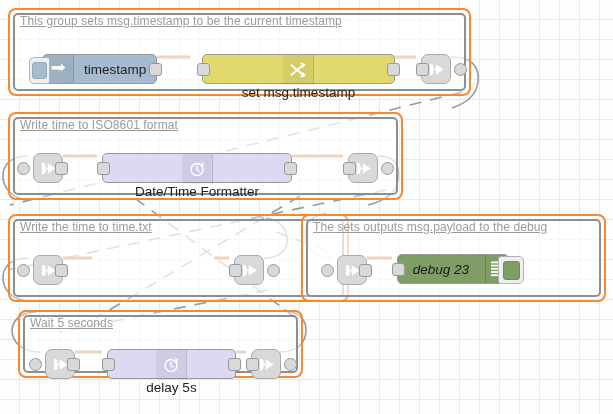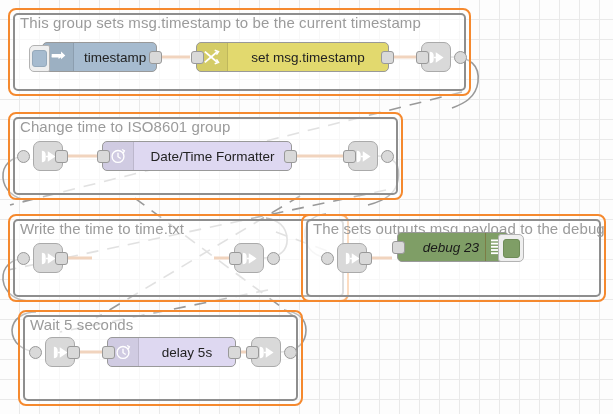--- a/index.html
+++ b/index.html
@@ -27,52 +27,54 @@
   }
   .group-inner{
     position:absolute;left:3px;top:3px;right:3px;bottom:3px;
     border:2px solid #8e8e8e;
     border-radius:5px;
     box-sizing:border-box;
     background:rgba(255,255,255,0.55);
   }
   .group-label{
     position:absolute;left:10px;top:4px;
-    font-size:15px;color:#9b9b9b;
+    font-size:12px;color:#9b9b9b;
     white-space:nowrap;
     letter-spacing:0.1px;
+    text-decoration:underline;
   }
   
   svg.wires{position:absolute;left:0;top:0;width:613px;height:414px;overflow:visible;pointer-events:none;}
   
   .node{
     position:absolute;
     height:30px;
     border:1px solid #999;
     border-radius:5px;
     box-sizing:border-box;
     display:flex;align-items:center;
     box-shadow:0 0 0 0 transparent;
+    margin-top:12px;
   }
   .node .icon-box{
     width:30px;height:100%;
     display:flex;align-items:center;justify-content:center;
     border-right:1px solid rgba(0,0,0,0.10);
     border-radius:4px 0 0 4px;
     background:rgba(0,0,0,0.06);
     flex:0 0 30px;
   }
   .node .label{
     flex:1;text-align:center;
     font-size:13.5px;color:#222;
     padding:0 10px;white-space:nowrap;
   }
   .node.inject{background:#a6bbcf;}
   .node.change{background:#e2d96e;}
-  .node.moment{background:#ded8f1;}
+  .node.moment{background:#ded8f1;flex-direction:column;}
   .node.file{background:#cfa96c;}
   .node.debug{background:#7f9e66;}
   .node.link{
     background:#d9d9d9;border:1px solid #aaa;border-radius:7px;
     width:30px;height:30px;justify-content:center;
   }
   .node.link .icon-box{border:none;background:transparent;width:100%;border-radius:6px;}
   
   .inject-btn{
     position:absolute;left:-14px;top:2px;
@@ -178,21 +180,21 @@
     <div class="icon-box">
       <svg class="svgicon" width="17" height="17" viewBox="0 0 20 20">
         <path d="M2 6 h11 v-3 l5 4.5 -5 4.5 v-3 h-11 z" fill="#fff"></path>
         <path d="M2 14 h8 v-2.5 l4.5 4 -4.5 4 v-2.5 h-8 z" fill="#fff" transform="translate(0,-2) scale(1,0.7)"></path>
       </svg>
     </div>
     <div class="label">timestamp</div>
     <div class="port out"></div>
   </div>
 
-  <div class="node change" style="left:196px;top:42px;width:193px;">
+  <div class="node change" style="left:202px;top:42px;width:193px;flex-direction:column;">
     <div class="icon-box">
       <svg class="svgicon" width="18" height="18" viewBox="0 0 20 20">
         <path d="M2 4 L9 10 L16 16" stroke="#fff" stroke-width="2.1" fill="none"></path>
         <path d="M2 16 L9 10 L16 4" stroke="#fff" stroke-width="2.1" fill="none"></path>
         <path d="M13 2.5 L17.2 4 L15 7.4" stroke="#fff" stroke-width="1.7" fill="none"></path>
         <path d="M13 17.5 L17.2 16 L15 12.6" stroke="#fff" stroke-width="1.7" fill="none"></path>
       </svg>
     </div>
     <div class="label">set msg.timestamp</div>
     <div class="port in"></div>
@@ -205,21 +207,21 @@
         <path d="M3 4 v12 a4 4 0 0 0 4 -4 v-4 a4 4 0 0 0 -4 -4 z" fill="#fff"></path>
         <path d="M7 10 h6 M10 6 l6 4 -6 4 z" fill="#fff" stroke="#fff" stroke-width="1.6"></path>
       </svg>
     </div>
     <div class="port in"></div>
     <div class="vport out"></div>
   </div>
 
   <div class="group" style="left:8px;top:112px;width:395px;height:88px;">
     <div class="group-inner"></div>
-    <div class="group-label">Change time to ISO8601 group</div>
+    <div class="group-label">Write time to ISO8601 format</div>
   </div>
 
   <div class="node link" style="left:33px;top:141px;width:30px;">
     <div class="icon-box">
       <svg class="svgicon" width="19" height="19" viewBox="0 0 20 20">
         <path d="M3 4 v12 a4 4 0 0 0 4 -4 v-4 a4 4 0 0 0 -4 -4 z" fill="#fff"></path>
         <path d="M7 10 h6 M10 6 l6 4 -6 4 z" fill="#fff" stroke="#fff" stroke-width="1.6"></path>
       </svg>
     </div>
     <div class="vport in"></div>
@@ -287,38 +289,38 @@
     <div class="icon-box">
       <svg class="svgicon" width="19" height="19" viewBox="0 0 20 20">
         <path d="M3 4 v12 a4 4 0 0 0 4 -4 v-4 a4 4 0 0 0 -4 -4 z" fill="#fff"></path>
         <path d="M7 10 h6 M10 6 l6 4 -6 4 z" fill="#fff" stroke="#fff" stroke-width="1.6"></path>
       </svg>
     </div>
     <div class="vport in"></div>
     <div class="port out"></div>
   </div>
 
-  <div class="node debug" style="left:397px;top:232px;width:112px;">
+  <div class="node debug" style="left:397px;top:242px;width:112px;gap:10px;">
     <div class="label">debug 23</div>
     <div class="debug-stripes">
       <svg class="svgicon" width="14" height="18" viewBox="0 0 14 18">
         <rect x="1" y="1.5" width="12" height="1.8" fill="#fff"></rect>
         <rect x="1" y="4.7" width="12" height="1.8" fill="#fff"></rect>
         <rect x="1" y="7.9" width="12" height="1.8" fill="#fff"></rect>
         <rect x="1" y="11.1" width="12" height="1.8" fill="#fff"></rect>
         <rect x="1" y="14.3" width="12" height="1.8" fill="#fff"></rect>
       </svg>
     </div>
     <div class="debug-btn">
         <i></i>
       </div>
     <div class="port in"></div>
   </div>
 
-  <div class="group" style="left:18px;top:310px;width:285px;height:96px;">
+  <div class="group" style="left:18px;top:310px;width:285px;height:68px;">
     <div class="group-inner"></div>
     <div class="group-label">Wait 5 seconds</div>
   </div>
 
   <div class="node link" style="left:45px;top:337px;width:30px;">
     <div class="icon-box">
       <svg class="svgicon" width="19" height="19" viewBox="0 0 20 20">
         <path d="M3 4 v12 a4 4 0 0 0 4 -4 v-4 a4 4 0 0 0 -4 -4 z" fill="#fff"></path>
         <path d="M7 10 h6 M10 6 l6 4 -6 4 z" fill="#fff" stroke="#fff" stroke-width="1.6"></path>
       </svg>

